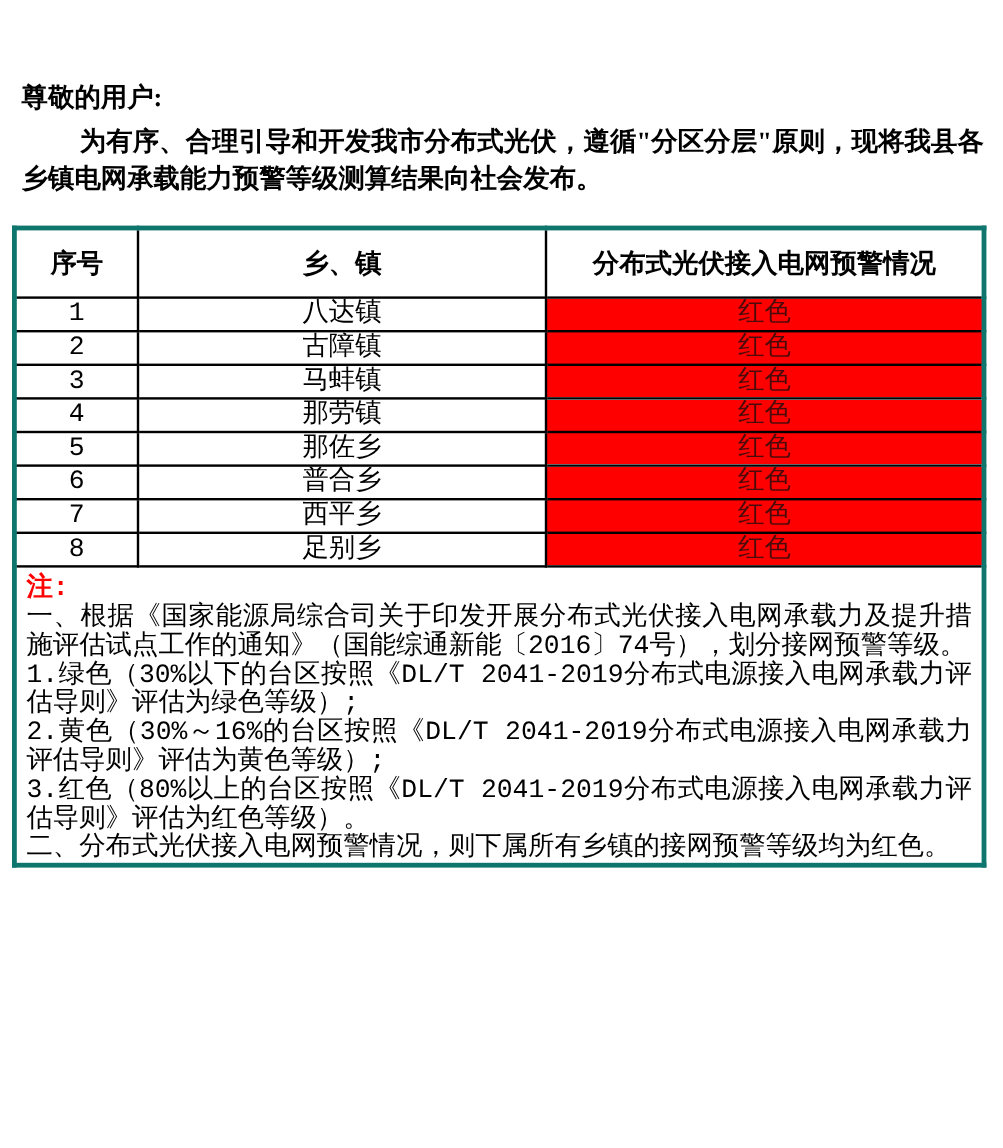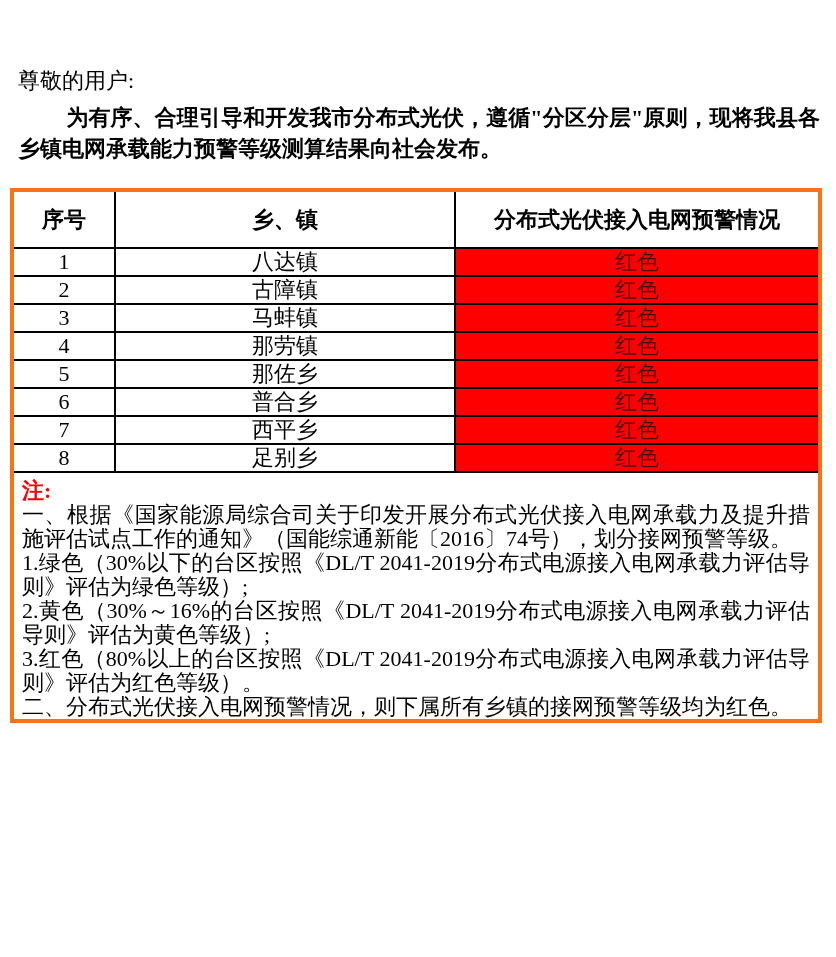--- a/index.html
+++ b/index.html
@@ -17,37 +17,38 @@
     text-align: center;
     font-size: 32px;
     font-weight: bold;
     line-height: 42px;
     letter-spacing: 1px;
     white-space: nowrap;
   }
   .greeting {
     margin: 66px 18px 0 18px;
     font-size: 22px;
-    font-weight: normal;
+    font-weight: bold;
     line-height: 30px;
   }
   .intro {
     margin: 6px 16px 0 18px;
     font-size: 22px;
     font-weight: bold;
     line-height: 31px;
     text-indent: 2.2em;
     text-align: justify;
   }
   table.warning-table {
     margin: 24px 0 0 10px;
     width: 656px;
     border-collapse: collapse;
     table-layout: fixed;
-    border: 4px solid #f97316;
+    border: 4px solid #0f766e;
+    font-family: Liberation Mono, monospace;
   }
   .warning-table th,
   .warning-table td {
     border: 2px solid #000000;
     text-align: center;
     vertical-align: middle;
     padding: 0;
     overflow: hidden;
   }
   .col-index    { width: 103px; }

